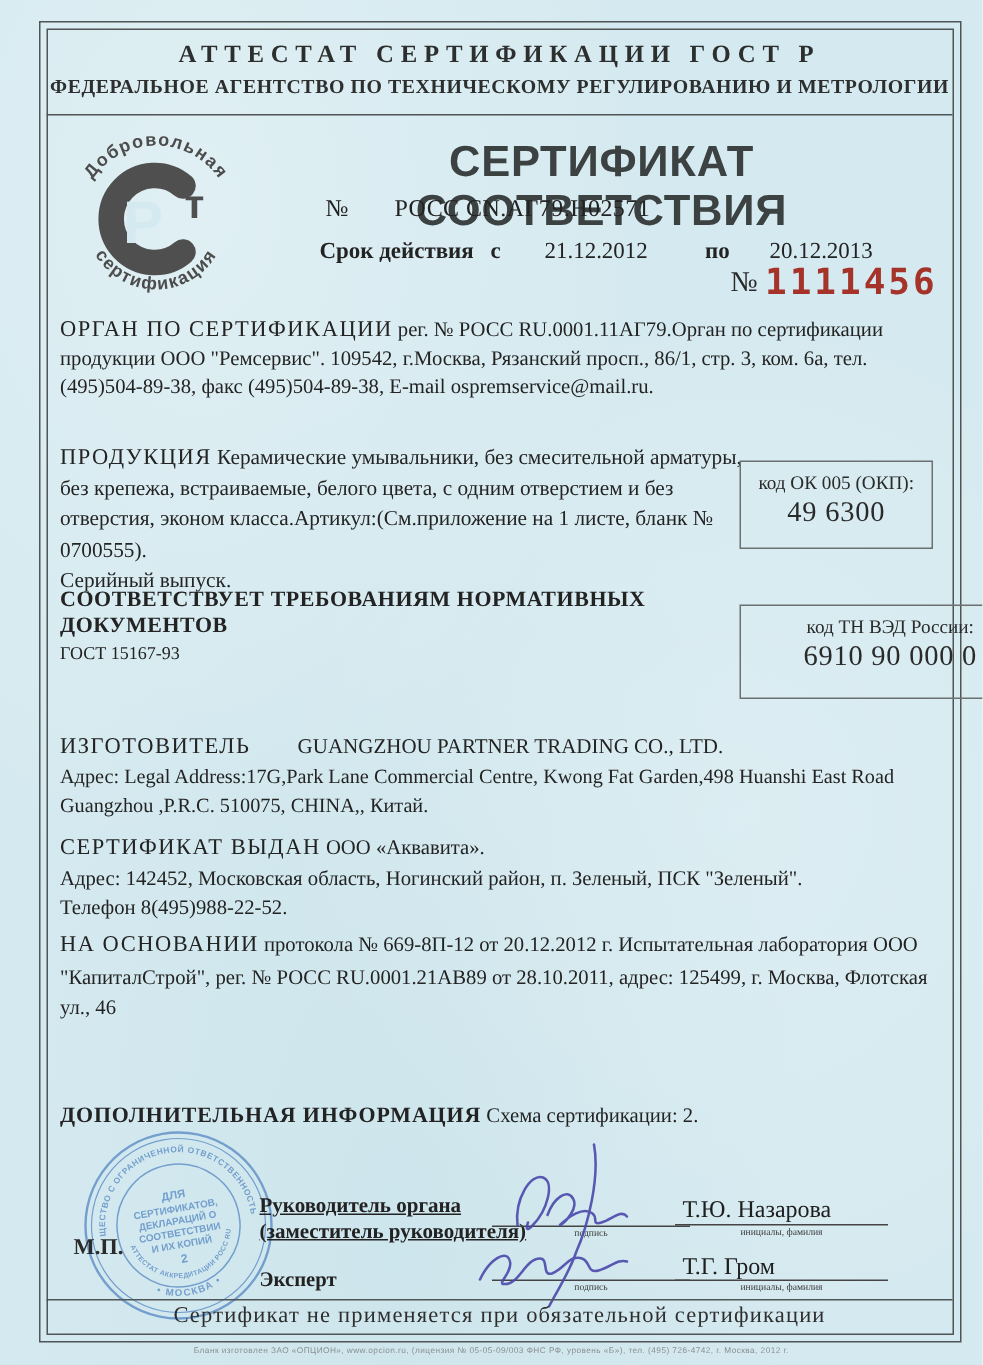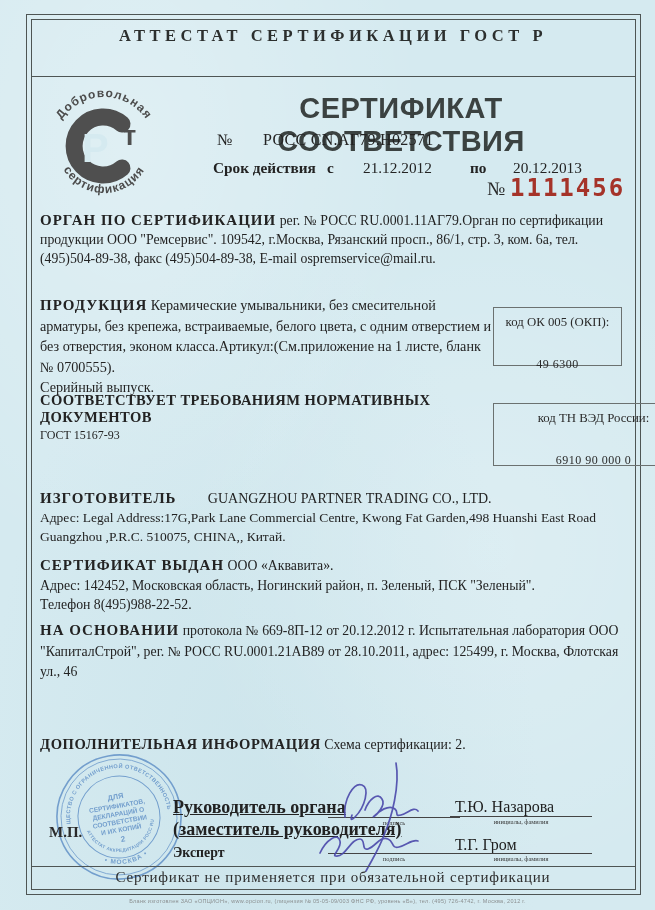--- a/index.html
+++ b/index.html
@@ -34,42 +34,42 @@
   .v-label { left:213px; font-weight:bold; }
   .v-from { left:327px; font-weight:bold; }
   .v-date1 { left:363px; }
   .v-to { left:470px; font-weight:bold; }
   .v-date2 { left:513px; }
   .blank-no-sym { left:487px; top:178px; font-size:19px; color:#2a2a2a; }
   .blank-no { left:510px; top:174px; font-family:"DejaVu Sans Mono", monospace;
     font-size:24px; font-weight:bold; letter-spacing:2px; color:#a53329; }
 
   .section { line-height:1.36; font-size:13.8px; }
-  .slabel { font-weight:bold; font-size:15px; letter-spacing:1px; }
+  .slabel { font-weight:normal; font-size:15px; letter-spacing:1px; }
   .sec-org { left:40px; top:210px; width:596px; }
   .sec-product { left:40px; top:295px; width:456px; font-size:14.2px; line-height:1.42; }
   .sec-conf { left:40px; top:392px; width:460px; }
   .conf-label { font-weight:bold; font-size:14.6px; letter-spacing:.4px; }
   .conf-val { font-size:12px; margin-top:2px; }
   .sec-man { left:40px; top:488px; width:598px; font-size:13.5px; line-height:1.4; }
   .man-name { font-size:14px;margin-left:28px; }
   .sec-issued { left:40px; top:555px; width:598px; font-size:13.8px; line-height:1.4; }
   .sec-basis { left:40px; top:620px; width:596px; font-size:13.8px; line-height:1.45; }
   .sec-extra { left:40px; top:736px; width:560px; font-size:13.8px; }
   .extra-label { font-weight:bold; font-size:14.6px; letter-spacing:.6px; }
 
   .code-box { border:1px solid #6b7170; text-align:center; font-size:12.8px; color:#2a2a2a; }
   .box-okp { left:493px; top:307px; width:127px; height:57px; }
   .box-tnved { left:493px; top:403px; width:143px; height:61px;padding-left:28px; }
   .code-box .cb-label { margin-top:7px; }
-  .code-box .cb-value { margin-top:27px; font-size:12px; letter-spacing:.5px; }
+  .code-box .cb-value { margin-top:1px; font-size:19px; letter-spacing:.5px; }
 
   .mp { left:35px; top:824px; font-size:15px; font-weight:bold; color:#2a2a2a;margin-left:14px; }
 
-  .role-head { left:173px; top:797px; font-size:18px; font-weight:bold; line-height:1.2;
+  .role-head { left:173px; top:797px; font-size:14px; font-weight:bold; line-height:1.2;
     text-decoration:underline; color:#222; }
   .role-expert { left:173px; top:845px; font-size:13.8px; font-weight:bold; color:#222; }
   .sig-line { border-top:1px solid #444; height:0; }
   .line-s1 { left:328px; top:817px; width:132px; }
   .line-n1 { left:450px; top:816px; width:142px; }
   .line-s2 { left:328px; top:853px; width:132px; }
   .line-n2 { left:450px; top:853px; width:142px; }
   .sig-caption { font-size:6.4px; color:#3a3a3a; text-align:center; }
   .cap-s1 { left:328px; top:819px; width:132px; }
   .cap-n1 { left:450px; top:818px; width:142px; }
@@ -91,20 +91,21 @@
 </style>
 </head>
 <body>
 
 <div class="page">
 
   <div class="abs frame frame-outer"></div>
   <div class="abs frame frame-inner"></div>
 
   <div class="abs sys-title">АТТЕСТАТ СЕРТИФИКАЦИИ ГОСТ Р</div>
+  <div class="abs agency">ФЕДЕРАЛЬНОЕ АГЕНТСТВО ПО ТЕХНИЧЕСКОМУ РЕГУЛИРОВАНИЮ И МЕТРОЛОГИИ</div>
   <div class="abs hrule" style="left:31px; top:76px; width:604px;"></div>
 
   <svg class="abs logo-svg" width="128" height="114" viewBox="0 0 128 114">
     <defs>
       <path id="arcLT" d="M 13,64 A 51,51 0 0 1 115,64" fill="none"></path>
       <path id="arcLB" d="M 17,62 A 47,47 0 0 0 111,62" fill="none"></path>
     </defs>
     <text font-family="Liberation Sans, sans-serif" font-size="12" font-weight="bold" fill="#4c4c4c" letter-spacing="1">
       <textPath href="#arcLT" startOffset="50%" text-anchor="middle">Добровольная</textPath>
     </text>

